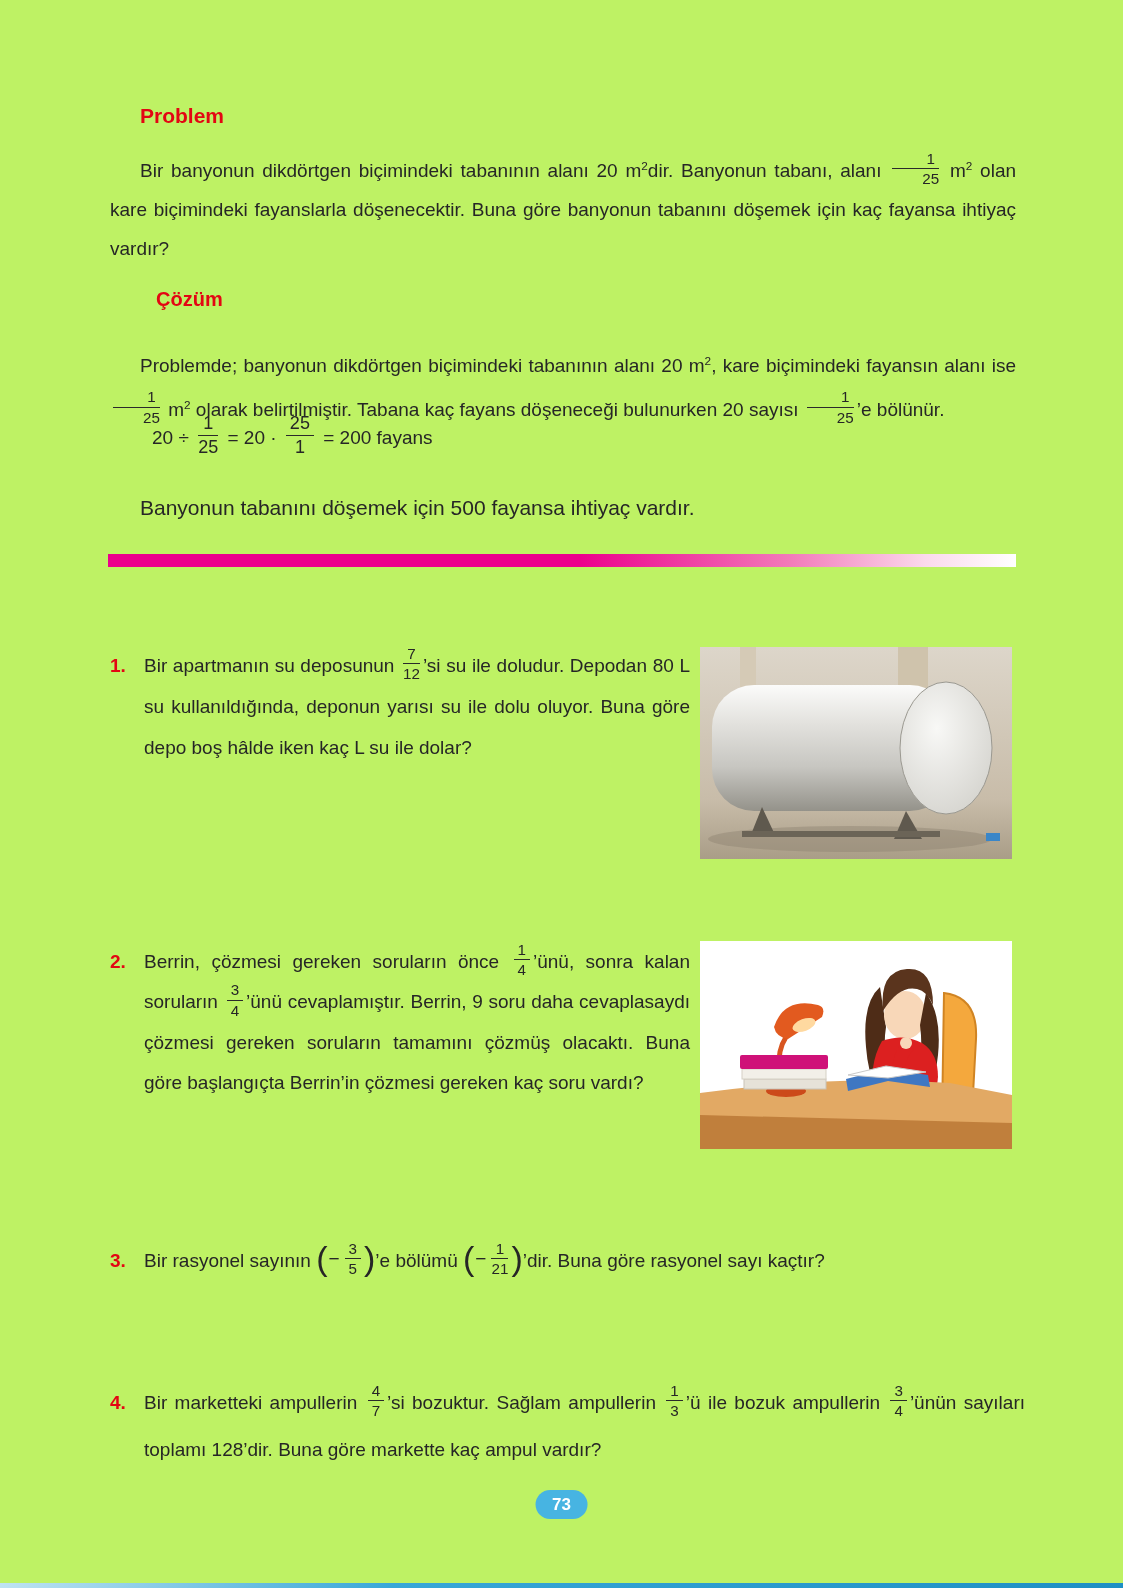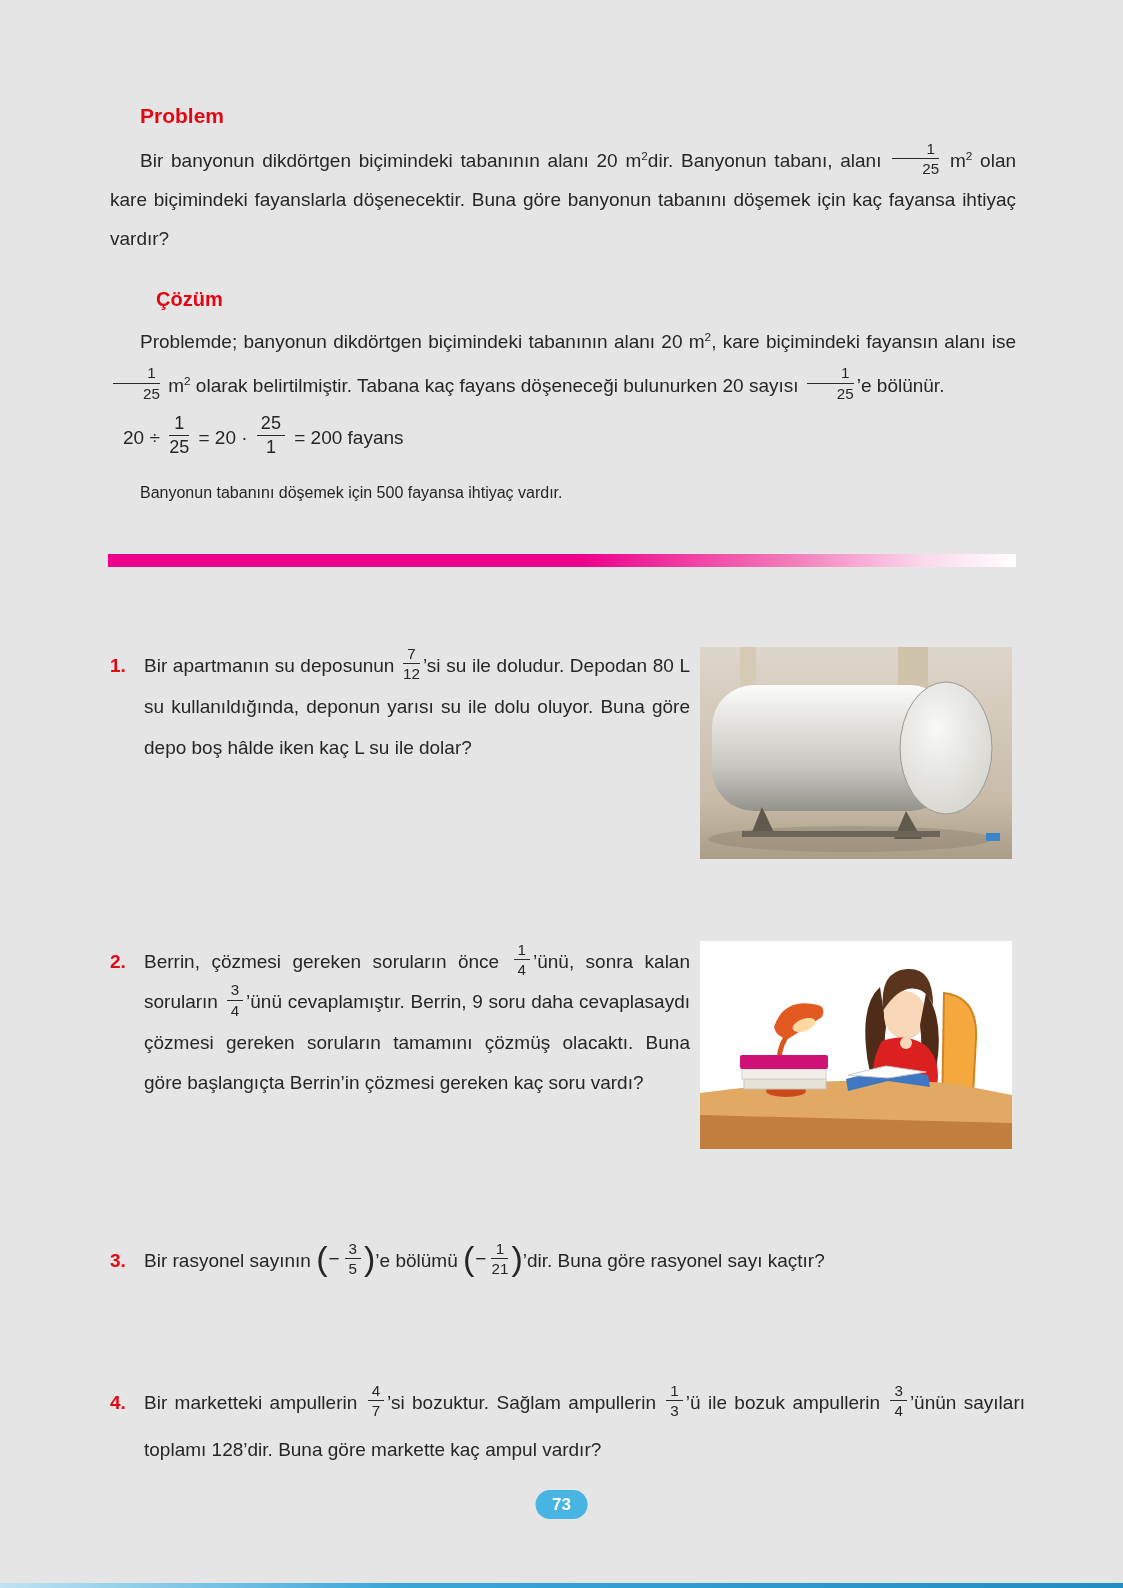--- a/index.html
+++ b/index.html
@@ -1,41 +1,41 @@
 <!DOCTYPE html>
 <html><head>
 <meta charset="utf-8">
 <title>Matematik Ders Kitabı - Sayfa 73</title>
 <style>
   html,body{margin:0;padding:0;background:#ffffff;}
   .page{
-    position:relative;width:1123px;height:1588px;background:#e5e5e5;
+    position:relative;width:1123px;height:1588px;background:#bef264;
     font-family:"Liberation Sans",sans-serif;color:#262626;overflow:hidden;
   }
   
   .para{margin:0;font-size:19px;line-height:2.05;text-align:justify;color:#262626;}
-  .indent{text-indent:30px;}
+  .indent{text-indent:30px;margin-top:24px;}
   sup{font-size:0.62em;line-height:0;}
   .frac{
     display:inline-block;vertical-align:middle;text-align:center;
     font-size:0.8em;line-height:1.18;margin:0 3px;transform:translateY(-3px);
   }
   .frac .num{display:block;border-bottom:1.5px solid #2a2a2a;padding:0 4px 1px;}
   .frac .den{display:block;padding-top:1px;}
   .paren{display:inline-block;font-size:34px;line-height:.8;vertical-align:middle;transform:translateY(-3px);font-weight:400;}
   .minus{display:inline-block;vertical-align:middle;transform:translateY(-3px);margin:0 2px 0 1px;}
   
   .sec-problem{position:absolute;top:104px;left:110px;width:906px;}
   .h-red{margin:0 0 14px 30px;font-size:21px;font-weight:bold;color:#e30613;}
   .h-cozum{position:absolute;top:272px;left:140px;margin:16px;font-size:20px;font-weight:700;color:#e30613;}
   .sec-solution{position:absolute;top:320px;left:110px;width:906px;}
   .para-sol{line-height:2.3;}
-  .equation{position:absolute;top:416px;left:123px;margin:0;font-size:19px;color:#262626;}
+  .equation{position:absolute;top:416px;left:152px;margin:0;font-size:19px;color:#262626;}
   .equation .frac{font-size:0.95em;margin:0 4px;}
-  .conclusion{position:absolute;top:484px;left:140px;margin:0;font-size:16px;color:#262626;}
+  .conclusion{position:absolute;top:496px;left:140px;margin:0;font-size:21px;color:#262626;}
   .sec-alistirmalar{position:absolute;top:554px;left:108px;width:908px;}
   .h-magenta{margin:0 0 9px 32px;font-size:27px;font-weight:bold;color:#ec008c;letter-spacing:.2px;}
   .pink-bar{height:13px;background:linear-gradient(90deg,#ec008c 0%,#ec008c 52%,#f27ab9 75%,#fbd9ec 90%,#ffffff 100%);}
   
   .exercise{position:absolute;display:flex;align-items:flex-start;}
   .ex-num{flex:0 0 34px;width:34px;font-weight:bold;color:#e30613;font-size:19px;}
   .ex-body{flex:1;font-size:19px;color:#262626;text-align:justify;}
   #ex1{top:646px;left:110px;width:580px;line-height:2.15;}
   #ex2{top:942px;left:110px;width:580px;line-height:2.12;}
   #ex3{top:1240px;left:110px;width:915px;line-height:2.2;}

